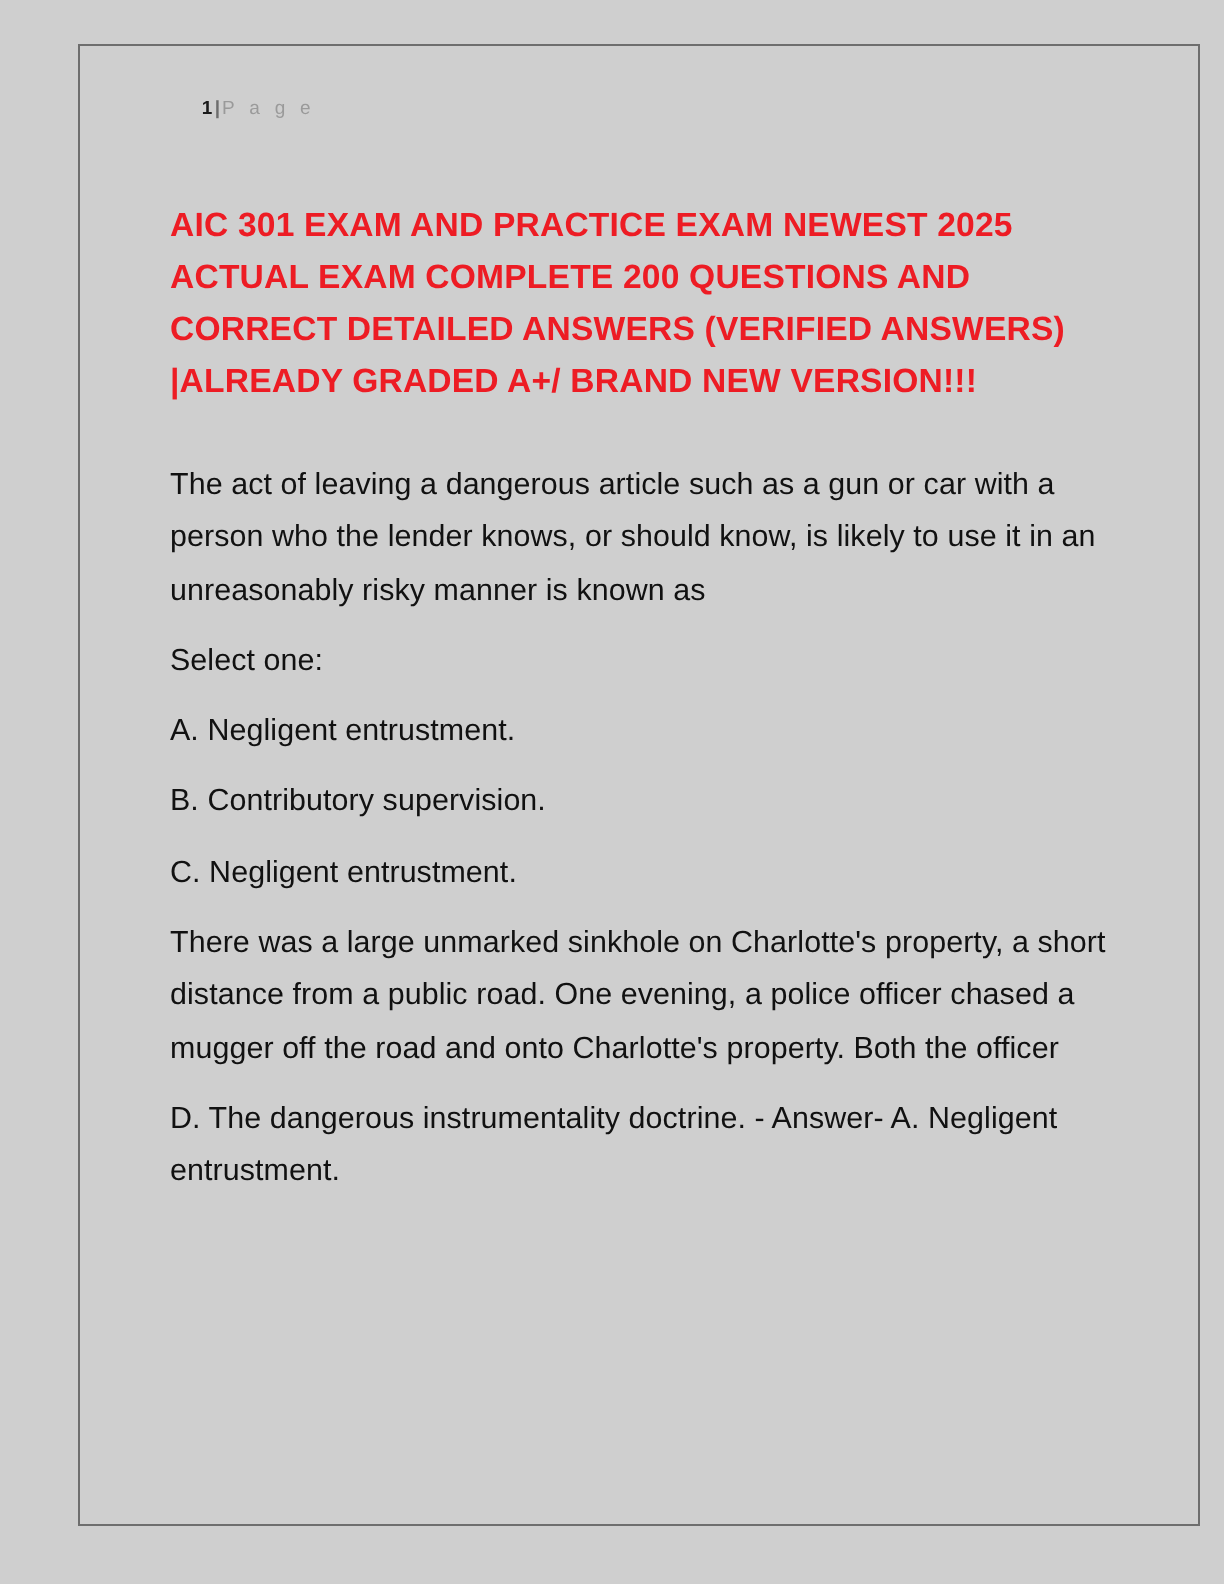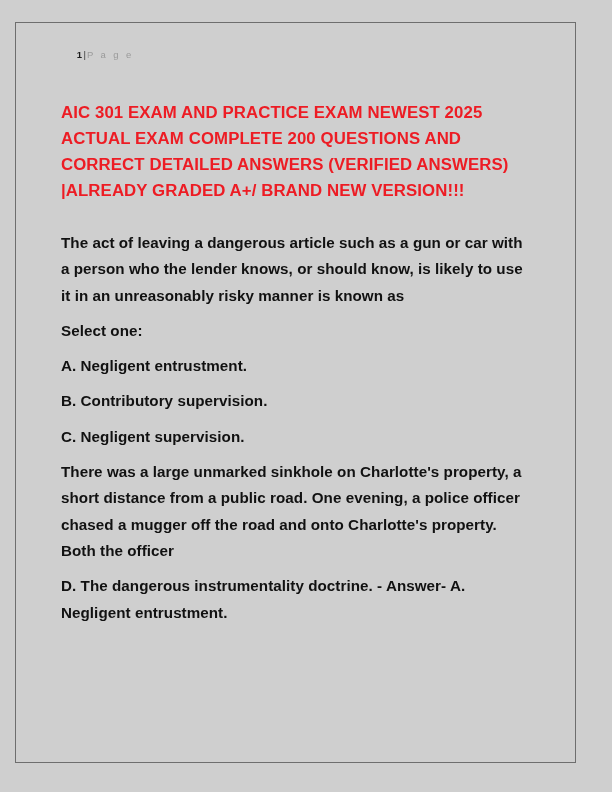--- a/index.html
+++ b/index.html
@@ -11,21 +11,21 @@
     height: 792px;
     background: #cfcfcf;
     font-family: "Liberation Sans", sans-serif;
     overflow: hidden;
     position: relative;
   }
 
   
   #page-sheet {
     position: absolute;
-    left: 15px;
+    left: 39px;
     top: 22px;
     width: 561px;
     height: 741px;
     border: 1px solid #6e6e6e;
     background: #cfcfcf;
     box-sizing: border-box;
   }
 
   #page-inner {
     position: absolute;
@@ -61,21 +61,21 @@
     color: #ed1c24;
     font-weight: bold;
     font-size: 16.8px;
     line-height: 26px;
     letter-spacing: 0.1px;
     margin: 0 0 22px 0;
     max-width: 460px;
   }
 
   
-  .body-block { margin-top: 26px; font-weight: bold; }
+  .body-block { margin-top: 26px; }
 
   p.para {
     color: #111111;
     font-size: 15.2px;
     line-height: 26.3px;
     margin: 0 0 9px 0;
     max-width: 470px;
     letter-spacing: 0.05px;
   }
   p.para.gap-large { margin-bottom: 36px; }
@@ -96,21 +96,21 @@
     <div class="body-block">
 
       <p class="para tight">The act of leaving a dangerous article such as a gun or car with a person who the lender knows, or should know, is likely to use it in an unreasonably risky manner is known as</p>
 
       <p class="para tight">Select one:</p>
 
       <p class="para tight">A. Negligent entrustment.</p>
 
       <p class="para tight">B. Contributory supervision.</p>
 
-      <p class="para tight">C. Negligent supervision.</p>
+      <p class="para tight">C. Negligent entrustment.</p>
 
       <p class="para tight">There was a large unmarked sinkhole on Charlotte's property, a short distance from a public road. One evening, a police officer chased a mugger off the road and onto Charlotte's property. Both the officer</p>
 
       <p class="para gap-large"><span>D. The dangerous instrumentality doctrine. - Answer-</span> <span>A. Negligent entrustment.</span></p>
 
     </div>
 
   </div>
 </div>
 

